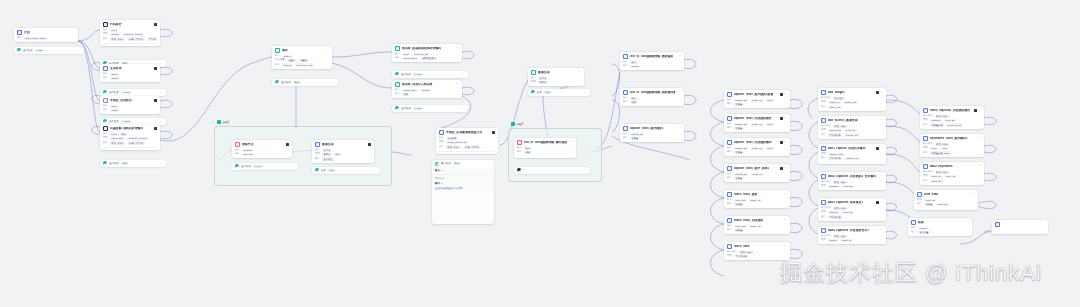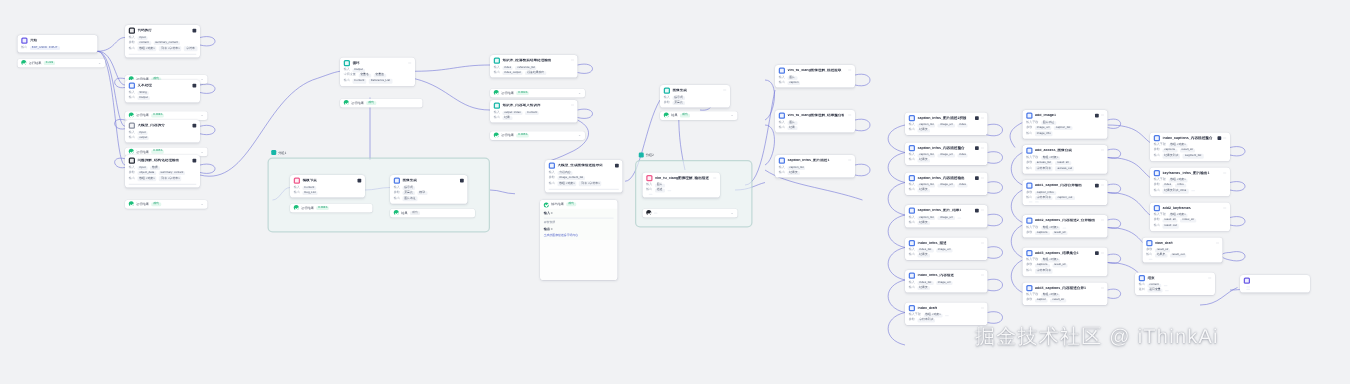--- a/index.html
+++ b/index.html
@@ -88,21 +88,21 @@
   .ohead{display:flex;align-items:center;gap:2px;padding:1.5px 3px;background:#fff;}
   .obody{padding:2px 3px;display:flex;flex-direction:column;gap:2.2px;background:#fafcfa;}
   .olabel{font-size:2.5px;color:#3b4254;font-weight:bold;}
   .otext{font-size:2.3px;color:#8d94a4;line-height:1.25;}
   .olink{font-size:2.3px;color:#5566cc;}
   .obar{height:.5px;background:#edeff3;border-radius:1px;}
 
   
   #watermark{
     position:absolute;left:780px;top:262px;
-    font-size:16px;line-height:1;letter-spacing:1px;
+    font-size:22px;line-height:1;letter-spacing:1px;
     color:rgba(255,255,255,.92);
     text-shadow:0 0 1px rgba(120,125,140,.85),0 1px 2px rgba(110,115,130,.5);
     white-space:nowrap;pointer-events:none;user-select:none;
   }
 </style>
 </head>
 <body>
 
 <div id="canvas">
 

